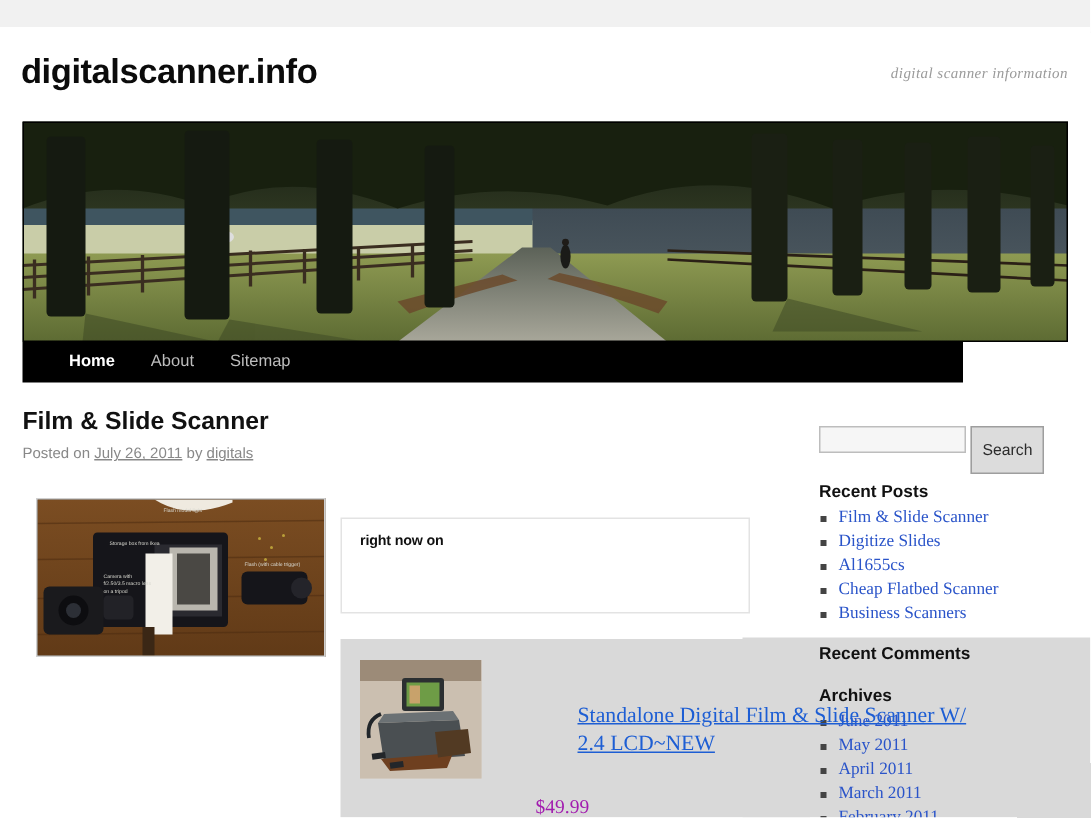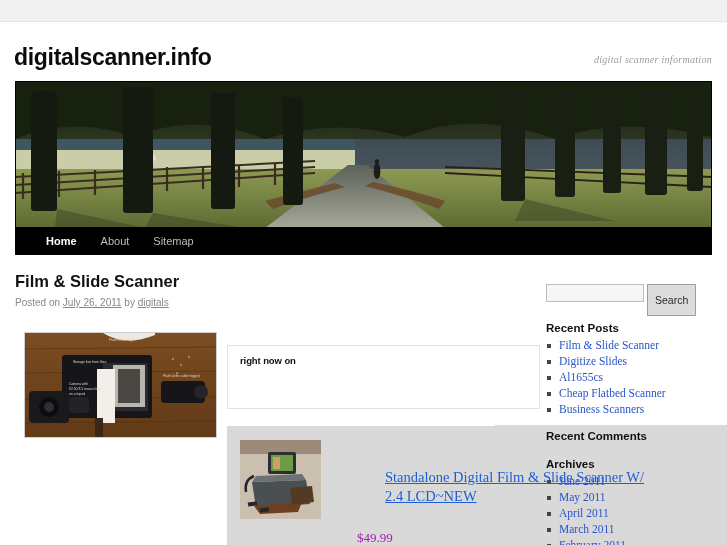--- a/index.html
+++ b/index.html
@@ -20,21 +20,21 @@
   
   .top-strip {
     position: absolute; left: 0; top: 0;
     width: 727px; height: 22px;
     background: #f1f1f1;
     border-bottom: 1px solid #e6e6e6;
   }
 
   
   .site-header {
-    position: absolute; left: 0; top: 28px;
+    position: absolute; left: 0; top: 18px;
     width: 727px; height: 57px;
     background: #ffffff;
   }
   .site-title {
     position: absolute; left: 14px; top: 16px;
     font-size: 23px;
     font-weight: bold;
     color: #0b0b0b;
     letter-spacing: -0.3px;
     font-family: "Liberation Sans", sans-serif;
@@ -53,21 +53,21 @@
     position: absolute; left: 15px; top: 81px;
     width: 697px; height: 147px;
     overflow: hidden;
     background: #13180f;
   }
   .banner svg { display: block; }
 
   
   .navbar {
     position: absolute; left: 15px; top: 228px;
-    width: 697px; height: 27px;
+    width: 627px; height: 27px;
     background: #000000;
   }
   .navbar ul {
     list-style: none; margin: 0; padding: 0;
     display: flex; align-items: center; height: 27px;
   }
   .navbar li { margin: 0; }
   .nav-link {
     display: block;
     padding: 0 12px;
@@ -107,21 +107,21 @@
     position: absolute; left: 24px; top: 332px;
     width: 193px; height: 106px;
     border: 1px solid #cfcfcf;
     background: #5a4630;
     overflow: hidden;
   }
 
   
   .ebay-box {
     position: absolute; left: 227px; top: 345px;
-    width: 313px; height: 64px;
+    width: 273px; height: 64px;
     background: #ffffff;
     border: 1px solid #e3e3e3;
   }
   .ebay-rightnow {
     position: absolute; left: 12px; top: 9px;
     font-size: 9.5px;
     font-weight: bold;
     color: #111;
     letter-spacing: -0.1px;
   }

